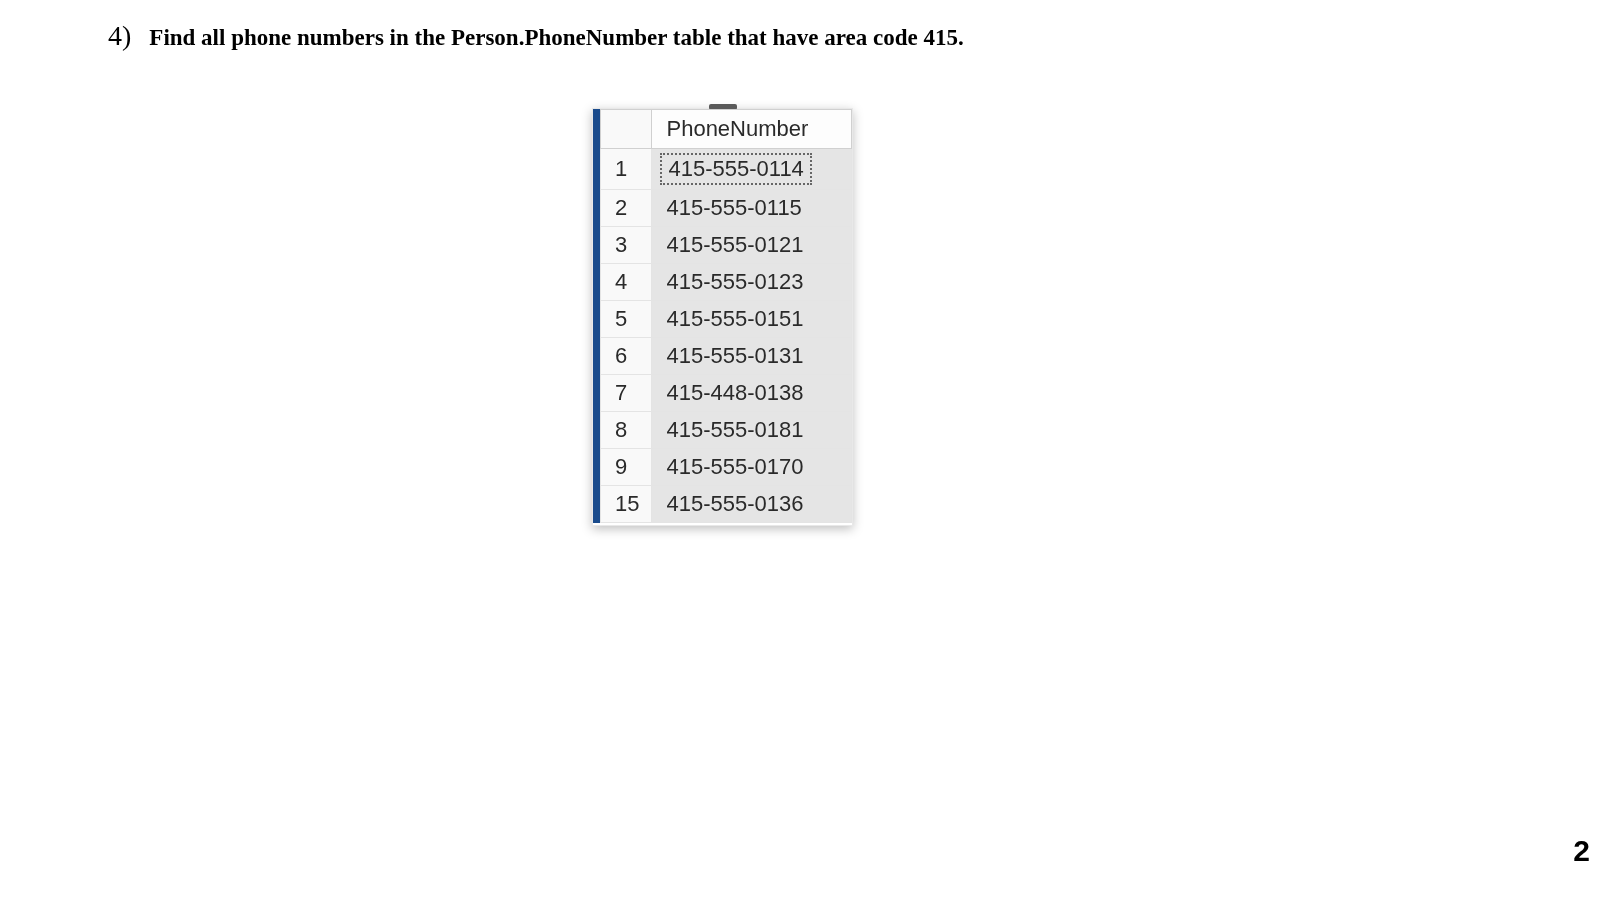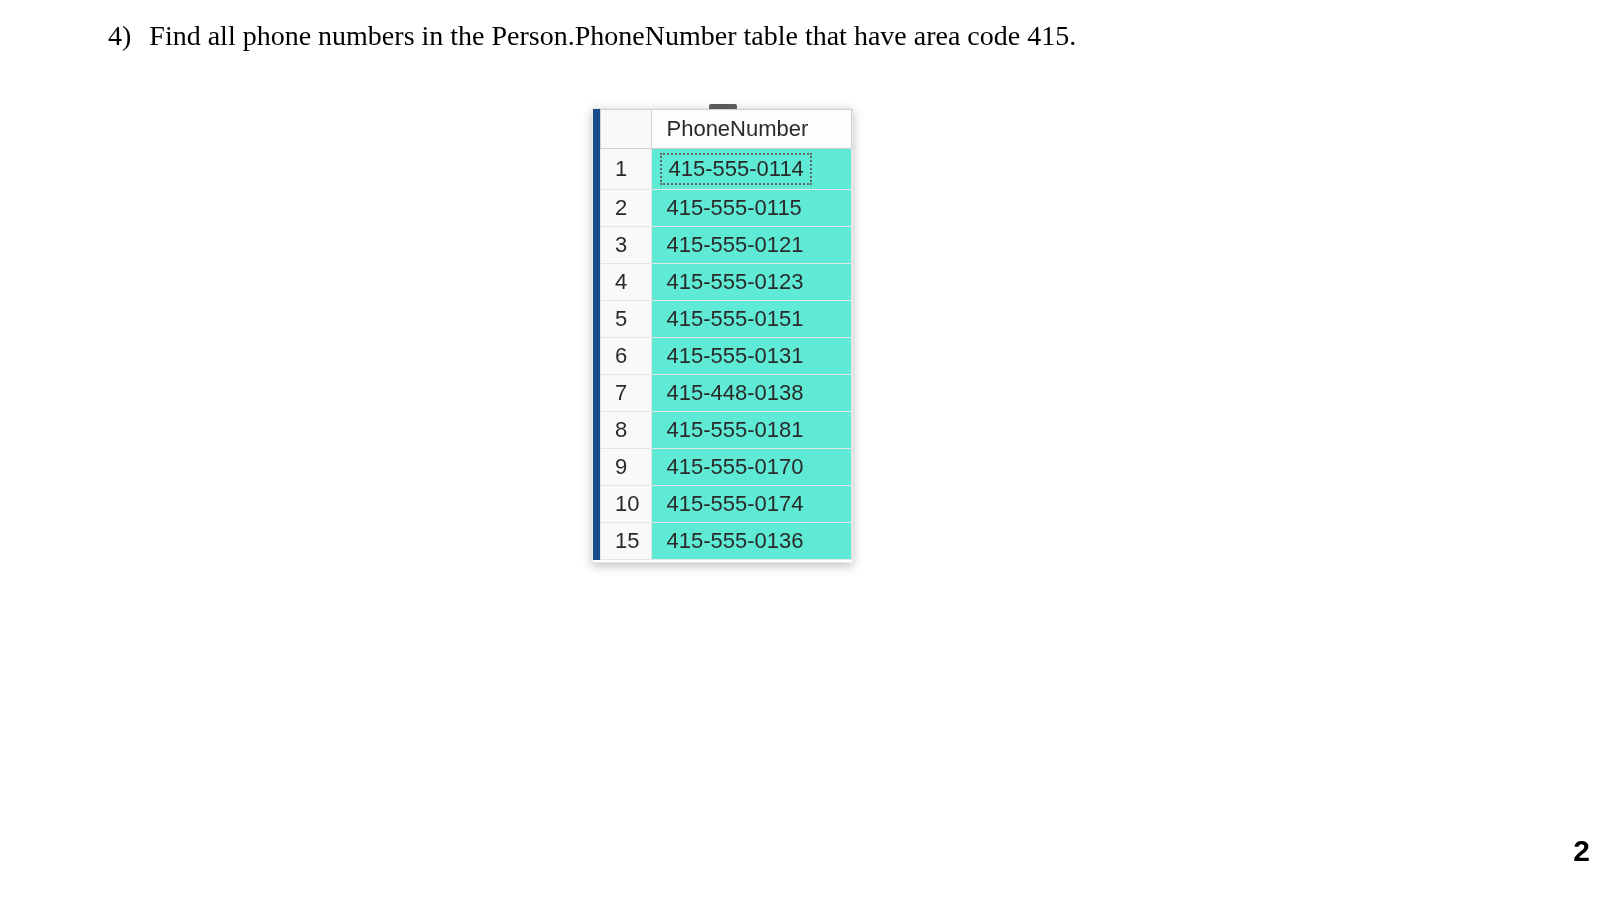--- a/index.html
+++ b/index.html
@@ -20,22 +20,23 @@
       left: 108px;
       display: flex;
       align-items: baseline;
     }
     .question-number {
       font-size: 28px;
       color: #000;
       margin-right: 18px;
     }
     .question-text {
-      font-size: 28px;
+      font-size: 23px;
       color: #000;
+      font-weight: bold;
     }
     .results-panel {
       position: absolute;
       top: 108px;
       left: 592px;
       background: #ffffff;
       box-shadow: 0 3px 10px rgba(0,0,0,0.25);
       border: 1px solid #e8e8e8;
       padding-bottom: 2px;
     }
@@ -58,21 +59,21 @@
       font-weight: 400;
       text-align: left;
       padding: 6px 12px 6px 14px;
       border: 1.5px solid #d0d0d0;
       background: #fdfdfd;
       margin-top: 48px;
     }
     .grid-table td {
       padding: 5px 12px 5px 14px;
       border: 1.5px solid #e4e4e4;
-      background: #5eead4;
+      background: #e5e5e5;
     }
     .row-header {
       text-align: left;
       min-width: 46px;
       background: #f9f9f9 !important;
     }
     .corner-cell {
       background: #f9f9f9 !important;
       min-width: 46px;
     }
@@ -158,24 +159,20 @@
         </tr>
         <tr>
           <td class="row-header">8</td>
           <td class="phone-col">415-555-0181</td>
         </tr>
         <tr>
           <td class="row-header">9</td>
           <td class="phone-col">415-555-0170</td>
         </tr>
         <tr>
-          <td class="row-header">10</td>
-          <td class="phone-col">415-555-0174</td>
-        </tr>
-        <tr>
           <td class="row-header">15</td>
           <td class="phone-col">415-555-0136</td>
         </tr>
       </tbody>
     </table>
   </div>
 </div>
 
 <div class="page-number">2</div>
 

